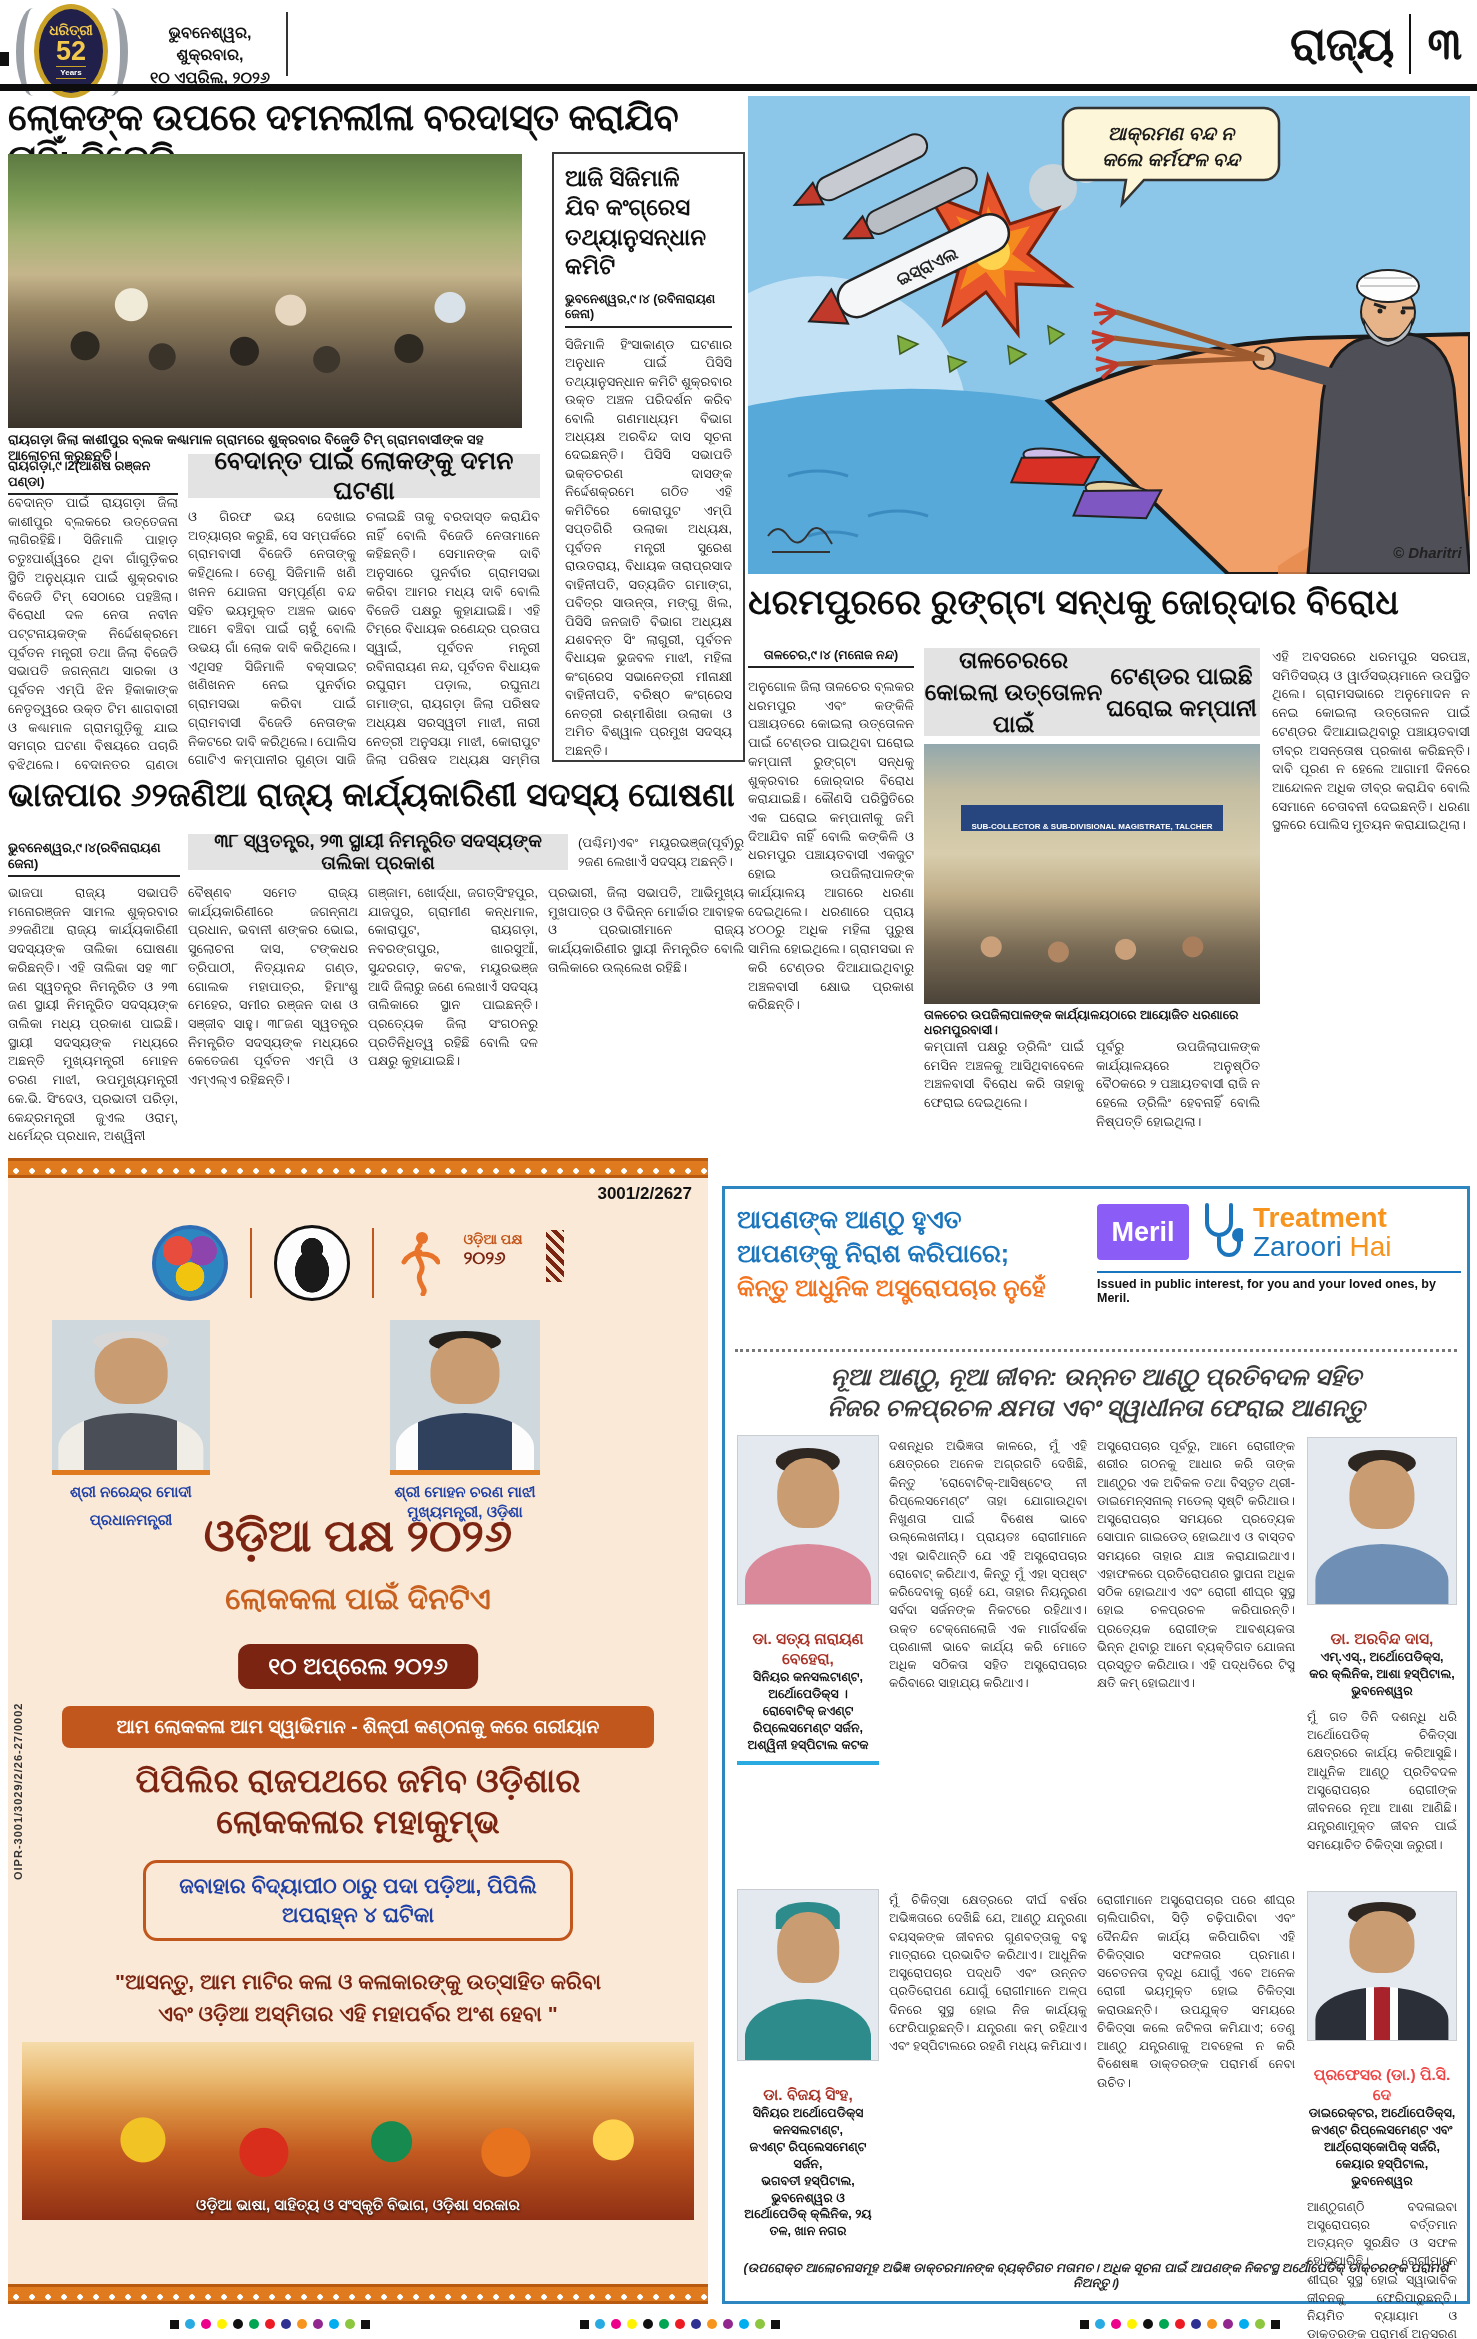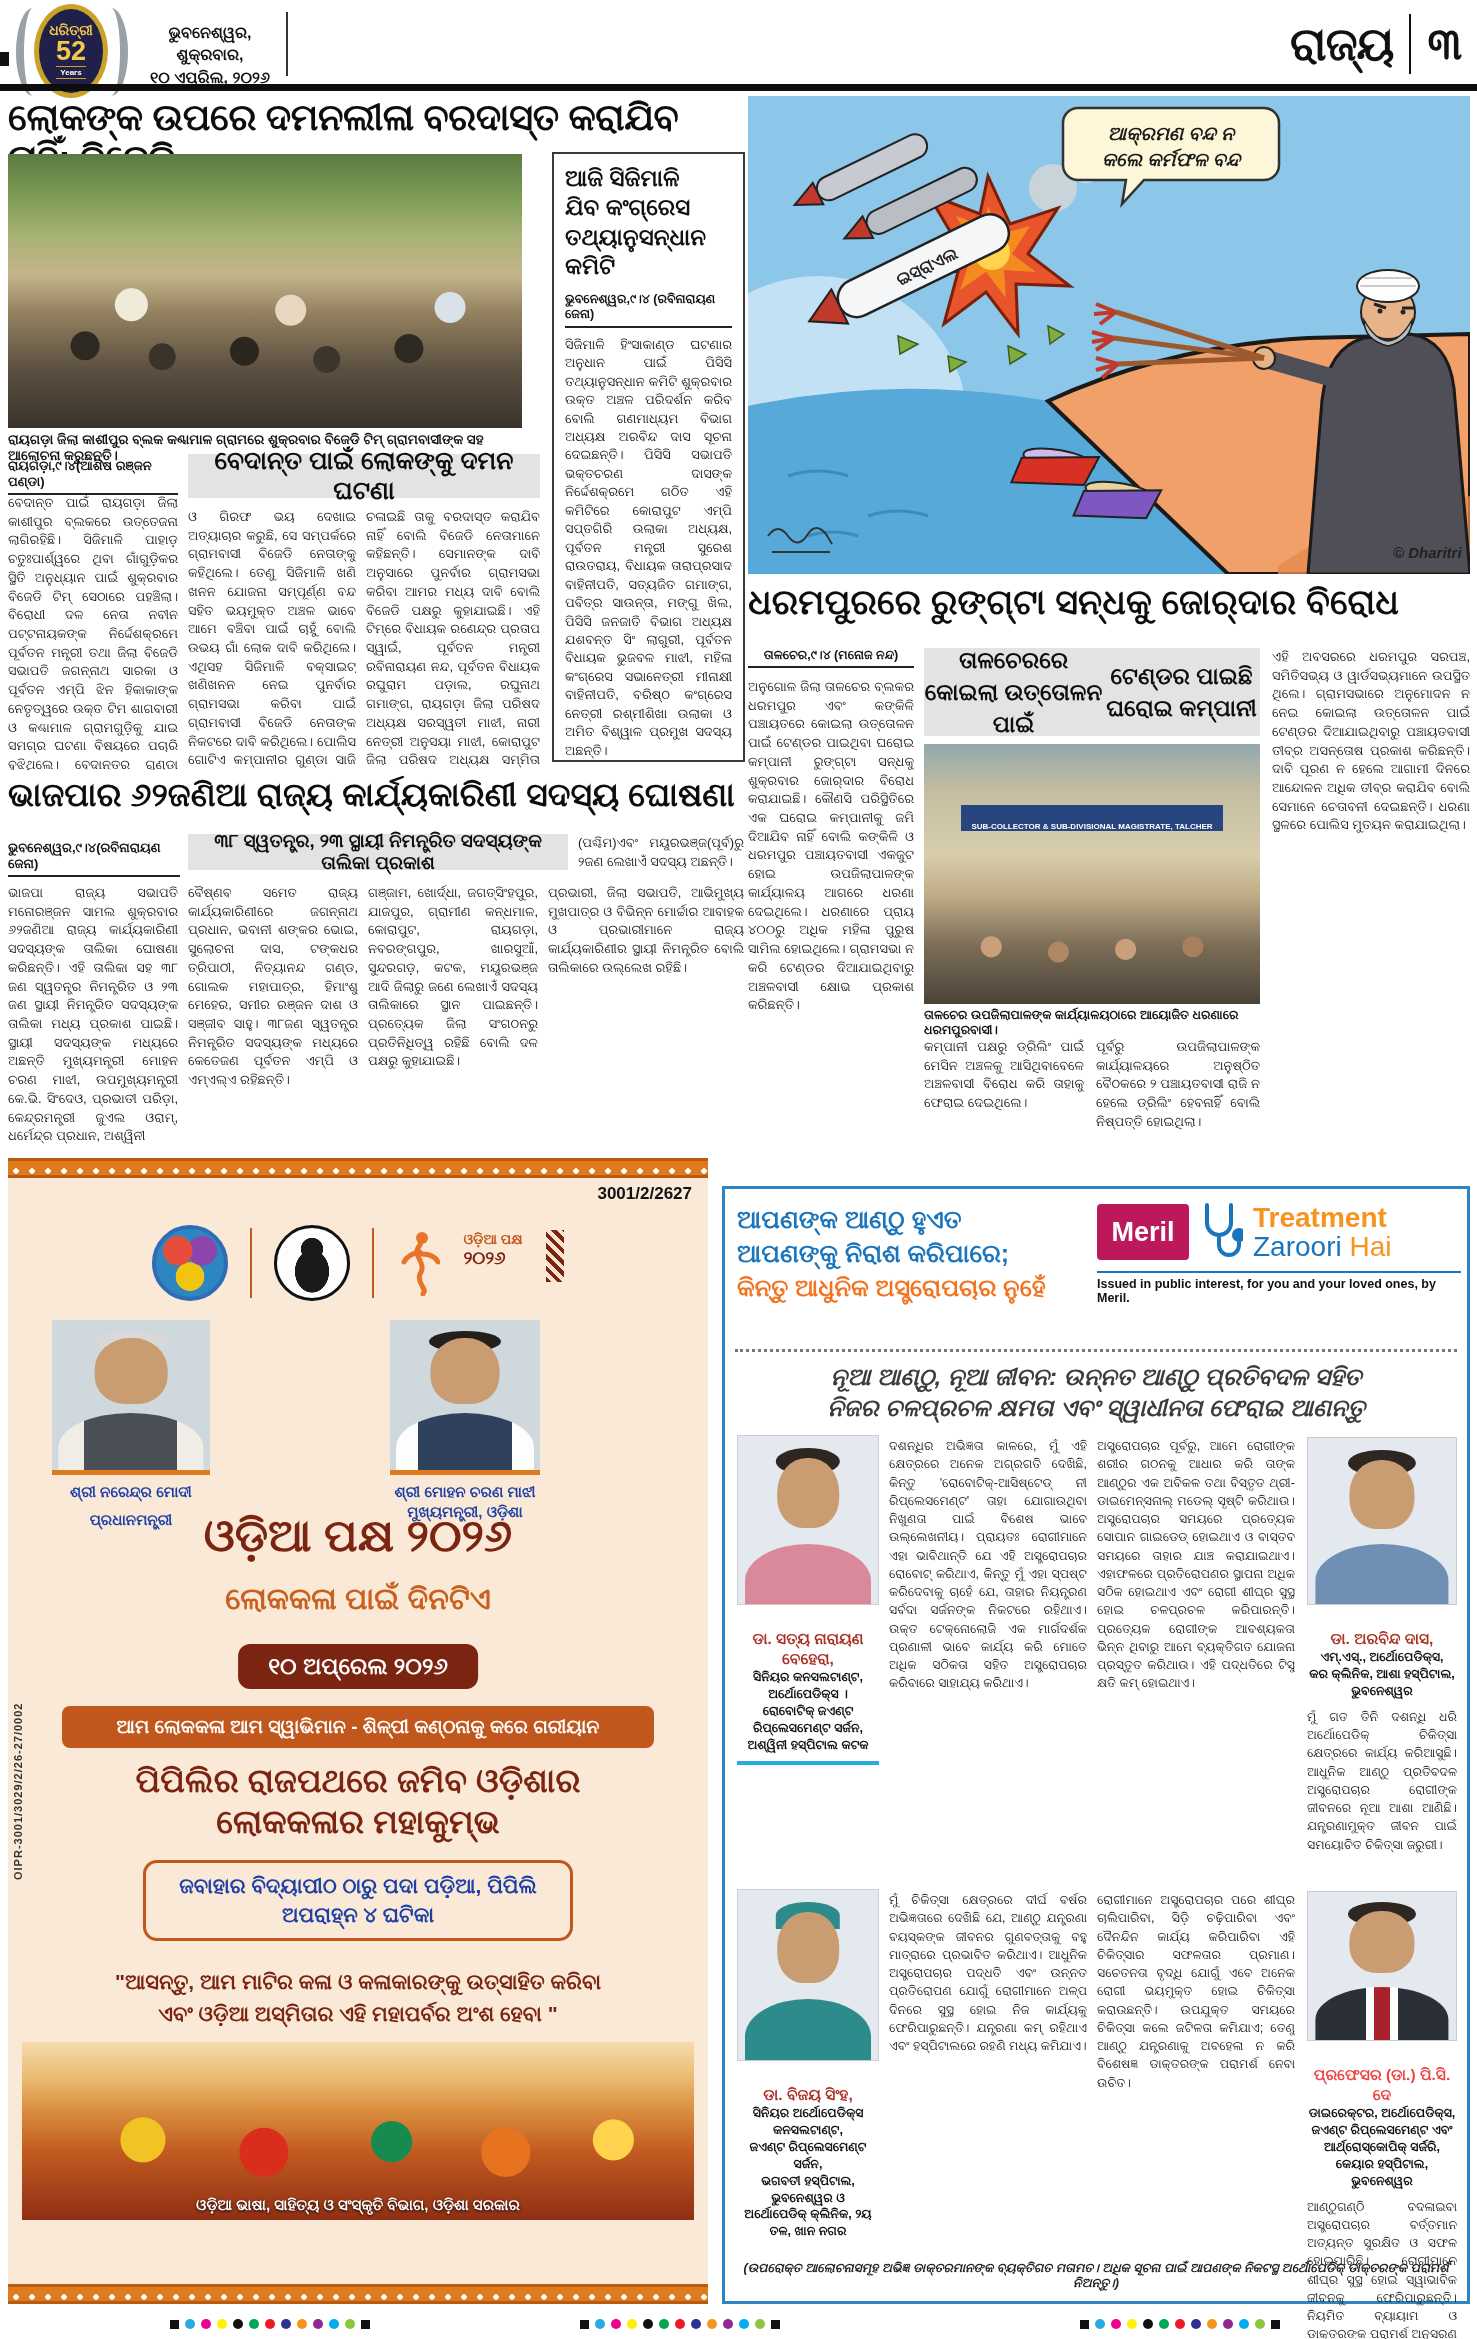--- a/index.html
+++ b/index.html
@@ -109,21 +109,21 @@
   .ad-photo{position:absolute;left:14px;top:884px;width:672px;height:178px;}
   .oipr{left:12px;top:1560px;height:320px;writing-mode:vertical-rl;transform:rotate(180deg);
      font-size:11px;font-weight:bold;color:#333;letter-spacing:1px;}
   
   .meril{left:722px;top:1186px;width:748px;height:1118px;border:3px solid #2e86c1;background:#fff;box-sizing:border-box;}
   .m-head-left{position:absolute;left:12px;top:14px;width:356px;font-weight:bold;}
   .m-blue{color:#1b75bc;font-size:25px;line-height:1.35;}
   .m-orange{color:#f4731f;font-size:24px;line-height:1.4;}
   .m-head-right{position:absolute;left:372px;top:12px;width:364px;}
   .m-logo-row{display:flex;align-items:center;gap:10px;}
-  .meril-logo{width:92px;height:56px;background:#be185d;border-radius:4px;color:#fff;font-size:27px;font-weight:bold;
+  .meril-logo{width:92px;height:56px;background:#8b5cf6;border-radius:4px;color:#fff;font-size:27px;font-weight:bold;
      display:flex;align-items:center;justify-content:center;}
   .tzh .t1{font-size:28px;font-weight:bold;color:#f7941d;line-height:1.05;}
   .tzh .t2{font-size:28px;font-weight:normal;color:#1b75bc;line-height:1.05;}
   .tzh .t2 em{font-style:normal;color:#f7941d;}
   .m-tagline{margin-top:8px;font-size:12.5px;font-weight:bold;color:#111;border-top:2px solid #1b75bc;padding-top:4px;}
   .m-dotted{position:absolute;left:10px;top:160px;width:722px;border-top:3px dotted #777;}
   .m-intro{position:absolute;left:12px;top:172px;width:718px;text-align:center;font-style:italic;
      font-weight:bold;font-size:24px;color:#3c3c3c;line-height:1.3;}
   .doc-card{position:absolute;text-align:center;}
   .doc-photo{position:relative;width:100%;background:#e3e9ef;border:1px solid #c9ccd1;box-sizing:border-box;overflow:hidden;}
@@ -166,21 +166,21 @@
     <span class="section-name">ରାଜ୍ୟ</span>
     <span class="section-sep"></span>
     <span class="page-num">୩</span>
   </div>
   <div class="abs top-rule"></div>
 
   <div class="abs hl a1-headline">ଲୋକଙ୍କ ଉପରେ ଦମନଲୀଳା ବରଦାସ୍ତ କରାଯିବ ନାହିଁ: ବିଜେଡି</div>
   <div class="photo photo-meeting" style="left:8px;top:154px;width:514px;height:274px;"></div>
   <div class="abs caption" style="left:8px;top:432px;width:514px;">ରାୟଗଡ଼ା ଜିଲା କାଶୀପୁର ବ୍ଲକ କଣ୍ଢାମାଳ ଗ୍ରାମରେ ଶୁକ୍ରବାର ବିଜେଡି ଟିମ୍ ଗ୍ରାମବାସୀଙ୍କ ସହ ଆଲୋଚନା କରୁଛନ୍ତି।</div>
 
-  <div class="abs byline" style="left:8px;top:458px;width:170px;">ରାୟଗଡ଼ା,୯।୪(ଆଶିଷ ରଞ୍ଜନ ପଣ୍ଡା)</div>
+  <div class="abs byline" style="left:8px;top:458px;width:170px;">ରାୟଗଡ଼ା,୯।2(ଆଶିଷ ରଞ୍ଜନ ପଣ୍ଡା)</div>
   <div class="abs graybox" style="left:188px;top:454px;width:352px;height:44px;font-size:25px;">ବେଦାନ୍ତ ପାଇଁ ଲୋକଙ୍କୁ ଦମନ ଘଟଣା</div>
   <div class="abs body-col" style="left:8px;top:494px;width:170px;height:276px;">ବେଦାନ୍ତ ପାଇଁ ରାୟଗଡ଼ା ଜିଲା କାଶୀପୁର ବ୍ଲକରେ ଉତ୍ତେଜନା ଲାଗିରହିଛି। ସିଜିମାଳି ପାହାଡ଼ ଚତୁଃପାର୍ଶ୍ୱରେ ଥିବା ଗାଁଗୁଡ଼ିକର ସ୍ଥିତି ଅନୁଧ୍ୟାନ ପାଇଁ ଶୁକ୍ରବାର ବିଜେଡି ଟିମ୍ ସେଠାରେ ପହଞ୍ଚିଲା। ବିରୋଧୀ ଦଳ ନେତା ନବୀନ ପଟ୍ଟନାୟକଙ୍କ ନିର୍ଦ୍ଦେଶକ୍ରମେ ପୂର୍ବତନ ମନ୍ତ୍ରୀ ତଥା ଜିଲା ବିଜେଡି ସଭାପତି ଜଗନ୍ନାଥ ସାରକା ଓ ପୂର୍ବତନ ଏମ୍ପି ଝିନ ହିକାକାଙ୍କ ନେତୃତ୍ୱରେ ଉକ୍ତ ଟିମ ଶାଗବାରୀ ଓ କଣ୍ଢାମାଳ ଗ୍ରାମଗୁଡ଼ିକୁ ଯାଇ ସମଗ୍ର ଘଟଣା ବିଷୟରେ ପଚାରି ବୁଝିଥିଲେ। ବେଦାନ୍ତର ଗୁଣ୍ଡା ସାଜି ପୋଲିସ କିଭଳି ଅଞ୍ଚଳବାସୀଙ୍କୁ ବନ୍ଧୁକ</div>
   <div class="abs body-col" style="left:188px;top:508px;width:168px;height:262px;">ଓ ଗିରଫ ଭୟ ଦେଖାଇ ଅତ୍ୟାଚାର କରୁଛି, ସେ ସମ୍ପର୍କରେ ଗ୍ରାମବାସୀ ବିଜେଡି ନେତାଙ୍କୁ କହିଥିଲେ। ତେଣୁ ସିଜିମାଳି ଖଣି ଖନନ ଯୋଜନା ସମ୍ପୂର୍ଣ୍ଣ ବନ୍ଦ ସହିତ ଭୟମୁକ୍ତ ଅଞ୍ଚଳ ଭାବେ ଆମେ ବଞ୍ଚିବା ପାଇଁ ଚାହୁଁ ବୋଲି ଉଭୟ ଗାଁ ଲୋକ ଦାବି କରିଥିଲେ। ଏଥିସହ ସିଜିମାଳି ବକ୍ସାଇଟ୍ ଖଣିଖନନ ନେଇ ପୁନର୍ବାର ଗ୍ରାମସଭା କରିବା ପାଇଁ ଗ୍ରାମବାସୀ ବିଜେଡି ନେତାଙ୍କ ନିକଟରେ ଦାବି କରିଥିଲେ। ପୋଲିସ ଗୋଟିଏ କମ୍ପାନୀର ଗୁଣ୍ଡା ସାଜି ଲୋକଙ୍କ ଉପରେ ଯେଉଁ ଦମନଲୀଳା</div>
   <div class="abs body-col" style="left:366px;top:508px;width:174px;height:262px;">ଚଳାଇଛି ତାକୁ ବରଦାସ୍ତ କରାଯିବ ନାହିଁ ବୋଲି ବିଜେଡି ନେତାମାନେ କହିଛନ୍ତି। ସେମାନଙ୍କ ଦାବି ଅନୁସାରେ ପୁନର୍ବାର ଗ୍ରାମସଭା କରିବା ଆମର ମଧ୍ୟ ଦାବି ବୋଲି ବିଜେଡି ପକ୍ଷରୁ କୁହାଯାଇଛି। ଏହି ଟିମ୍‌ରେ ବିଧାୟକ ରଣେନ୍ଦ୍ର ପ୍ରତାପ ସ୍ୱାଇଁ, ପୂର୍ବତନ ମନ୍ତ୍ରୀ ରବିନାରାୟଣ ନନ୍ଦ, ପୂର୍ବତନ ବିଧାୟକ ରଘୁରାମ ପଡ଼ାଲ, ରଘୁନାଥ ଗମାଙ୍ଗ, ରାୟଗଡ଼ା ଜିଲା ପରିଷଦ ଅଧ୍ୟକ୍ଷ ସରସ୍ୱତୀ ମାଝୀ, ନାରୀ ନେତ୍ରୀ ଅନୁସୟା ମାଝୀ, କୋରାପୁଟ ଜିଲା ପରିଷଦ ଅଧ୍ୟକ୍ଷ ସମ୍ମିତା ମେଲେକା ପ୍ରମୁଖ ସାମିଲ ଥିଲେ।</div>
 
   <div class="abs sidebox">
     <div class="s-hl">ଆଜି ସିଜିମାଳି</div>
     <div class="s-hl">ଯିବ କଂଗ୍ରେସ</div>
     <div class="s-hl">ତଥ୍ୟାନୁସନ୍ଧାନ କମିଟି</div>
     <div class="s-byline">ଭୁବନେଶ୍ୱର,୯।୪ (ରବିନାରାୟଣ ଜେନା)</div>

